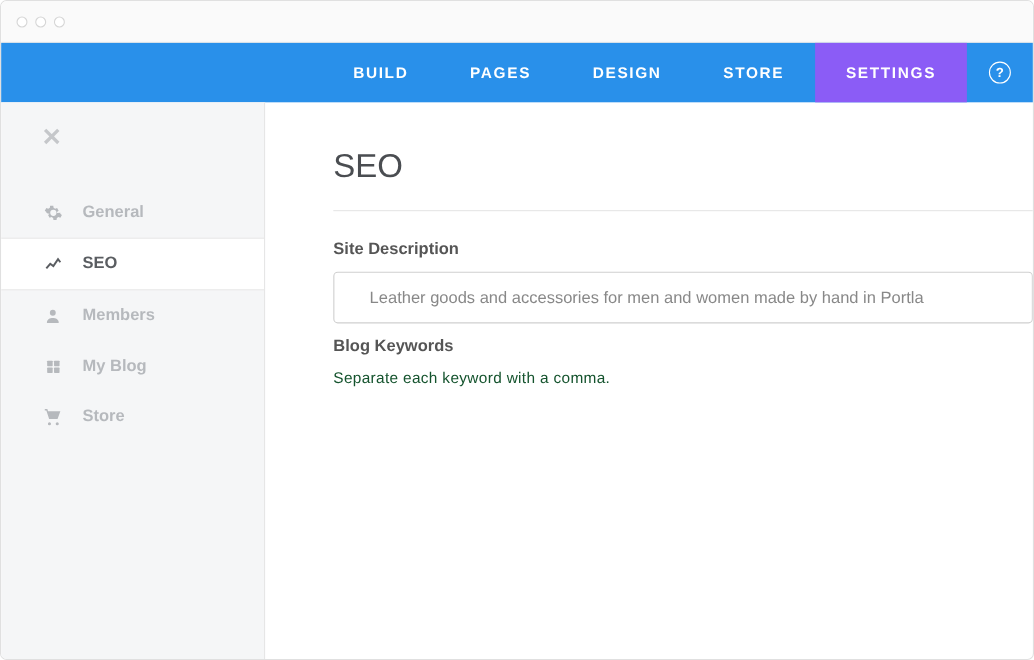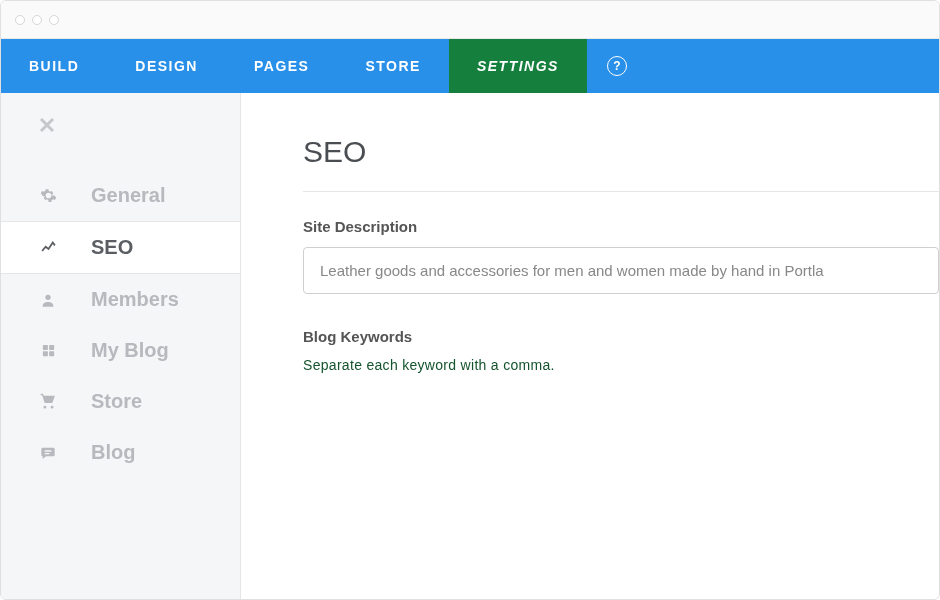--- a/index.html
+++ b/index.html
@@ -26,34 +26,34 @@
       height: 10px;
       border-radius: 50%;
       border: 1px solid #d6d6d6;
       background: #fff;
     }
     .topnav {
       height: 54px;
       background: #2990ea;
       display: flex;
       align-items: stretch;
+      justify-content: flex-end;
     }
     .topnav-item {
       display: flex;
       align-items: center;
       padding: 0 28px;
       color: #fff;
       font-size: 14px;
       font-weight: 700;
       letter-spacing: 1.5px;
       cursor: pointer;
     }
     .topnav-item.active {
-      background: #15803d;
-      font-style: italic;
+      background: #8b5cf6;
     }
     .help-btn {
       display: flex;
       align-items: center;
       justify-content: center;
       padding: 0 20px;
       cursor: pointer;
     }
     .help-circle {
       width: 20px;
@@ -78,25 +78,25 @@
       flex-shrink: 0;
     }
     .sidebar-close {
       padding: 22px 0 32px 38px;
       color: #c5c7ca;
       font-size: 20px;
       cursor: pointer;
     }
     .sidebar-item {
       display: flex;
-      align-items: center;
-      gap: 34px;
+      align-items: flex-start;
+      gap: 18px;
       padding: 14px 0 14px 38px;
       color: #b6b9bd;
-      font-size: 20px;
+      font-size: 15px;
       font-weight: 700;
       cursor: pointer;
     }
     .sidebar-item.active {
       background: #fff;
       color: #5a5d61;
       border-top: 1px solid #e6e6e6;
       border-bottom: 1px solid #e6e6e6;
     }
     .sidebar-icon {
@@ -117,33 +117,33 @@
       font-weight: 400;
       color: #4a4d51;
       margin-bottom: 22px;
     }
     .divider {
       border: none;
       border-top: 1px solid #e6e6e6;
       margin-bottom: 26px;
     }
     .field-group {
-      margin-bottom: 34px;
+      margin-bottom: 12px;
     }
     .field-label {
       font-size: 15px;
       font-weight: 700;
       color: #555;
       margin-bottom: 12px;
     }
     .text-input {
       width: 100%;
       border: 1px solid #cfcfcf;
       border-radius: 4px;
-      padding: 14px 16px;
+      padding: 14px 32px;
       font-size: 15px;
       color: #888;
       font-family: inherit;
       outline: none;
       white-space: nowrap;
       overflow: hidden;
     }
     .hint {
       font-size: 14px;
       color: #14532d;
@@ -159,22 +159,22 @@
 <body>
 
 <div class="titlebar">
   <div class="window-dot"></div>
   <div class="window-dot"></div>
   <div class="window-dot"></div>
 </div>
 
 <div class="topnav">
   <div class="topnav-item">BUILD</div>
+  <div class="topnav-item">PAGES</div>
   <div class="topnav-item">DESIGN</div>
-  <div class="topnav-item">PAGES</div>
   <div class="topnav-item">STORE</div>
   <div class="topnav-item active">SETTINGS</div>
   <div class="help-btn">
     <div class="help-circle">?</div>
   </div>
 </div>
 
 <div class="body-area">
   <div class="sidebar">
     <div class="sidebar-close">
@@ -226,28 +226,20 @@
 
     <div class="sidebar-item">
       <span class="sidebar-icon">
         <svg width="17" height="17" viewBox="0 0 24 24" fill="currentColor">
             <path d="M7 18a2 2 0 100 4 2 2 0 000-4zm10 0a2 2 0 100 4 2 2 0 000-4zM7.2 14h9.5a1 1 0 00.95-.68L21 4H5.2L4.3 1H1v2h2l3.6 11z"></path>
           </svg>
       </span>
       <span>Store</span>
     </div>
 
-    <div class="sidebar-item">
-      <span class="sidebar-icon">
-        <svg width="16" height="16" viewBox="0 0 24 24" fill="currentColor">
-            <path d="M4 4h16a2 2 0 012 2v9a2 2 0 01-2 2H9l-5 4v-4H4a2 2 0 01-2-2V6a2 2 0 012-2zm3 4v2h10V8H7zm0 4v2h7v-2H7z"></path>
-          </svg>
-      </span>
-      <span>Blog</span>
-    </div>
   </div>
 
   <div class="main">
     <h1 class="page-title">SEO</h1>
     <hr class="divider">
 
     <div class="field-group">
       <div class="field-label">Site Description</div>
       <input type="text" class="text-input" value="Leather goods and accessories for men and women made by hand in Portla" style="">
     </div>

